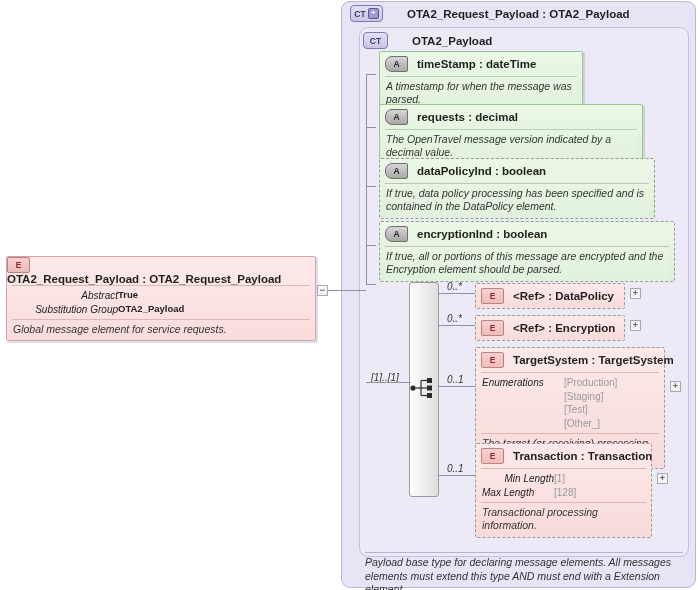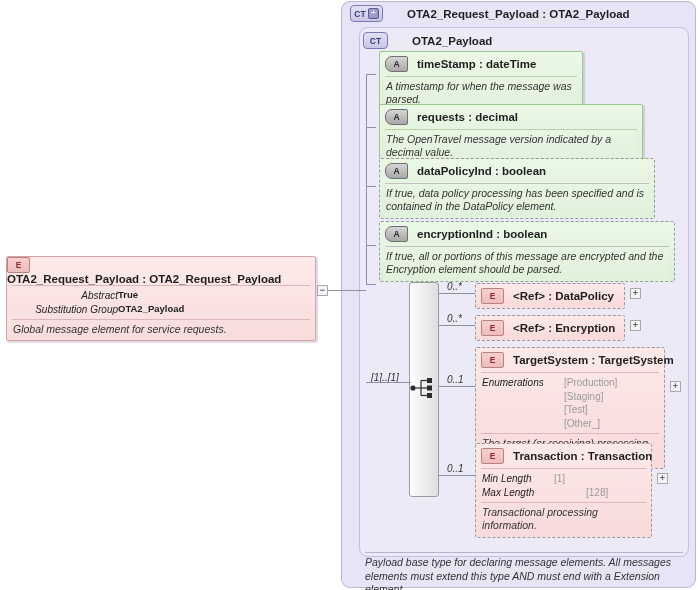--- a/index.html
+++ b/index.html
@@ -262,25 +262,25 @@
     <div class="e-doc">The target (or receiving) processing system.</div>
   </div>
   <div class="abs pmbox" style="left:670px;top:381px;">+</div>
 
   <div class="abs elem" style="left:475px;top:443px;width:177px;">
     <div class="e-head">
       <span class="e-badge">E</span>
       <span class="e-name">Transaction : Transaction</span>
     </div>
     <div class="e-props" style="display:block;">
-      <div style="display:flex;">
+      <div style="display:flex;text-align:right;">
         <span class="pk" style="width:72px;">Min Length</span>
         <span class="pv">[1]</span>
       </div>
-      <div style="display:flex;gap:32px;">
+      <div style="display:flex;">
         <span class="pk" style="width:72px;">Max Length</span>
         <span class="pv">[128]</span>
       </div>
     </div>
     <div class="e-doc">Transactional processing information.</div>
   </div>
   <div class="abs pmbox" style="left:657px;top:473px;">+</div>
 
   <div class="abs foot" style="left:365px;top:524px;width:318px;">Payload base type for declaring message elements. All messages elements must extend this type AND must end with a Extension element.</div>
 

